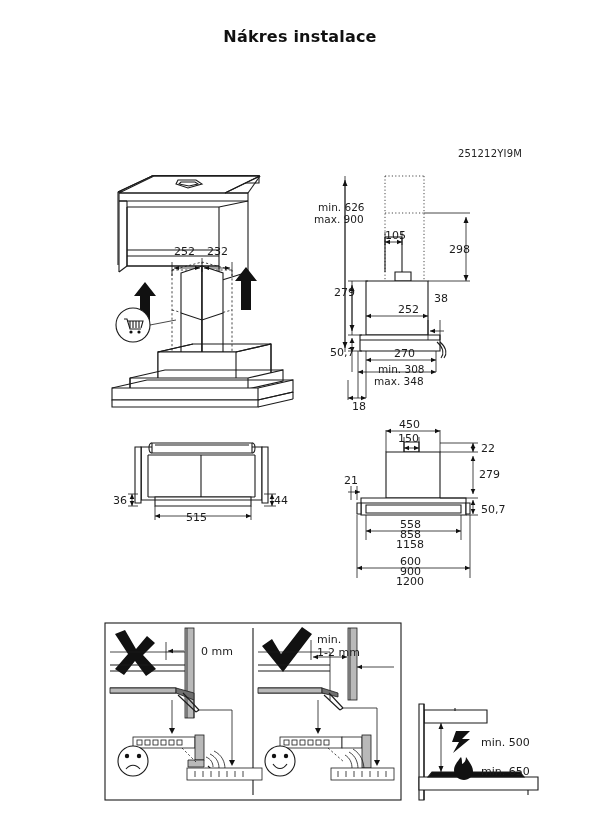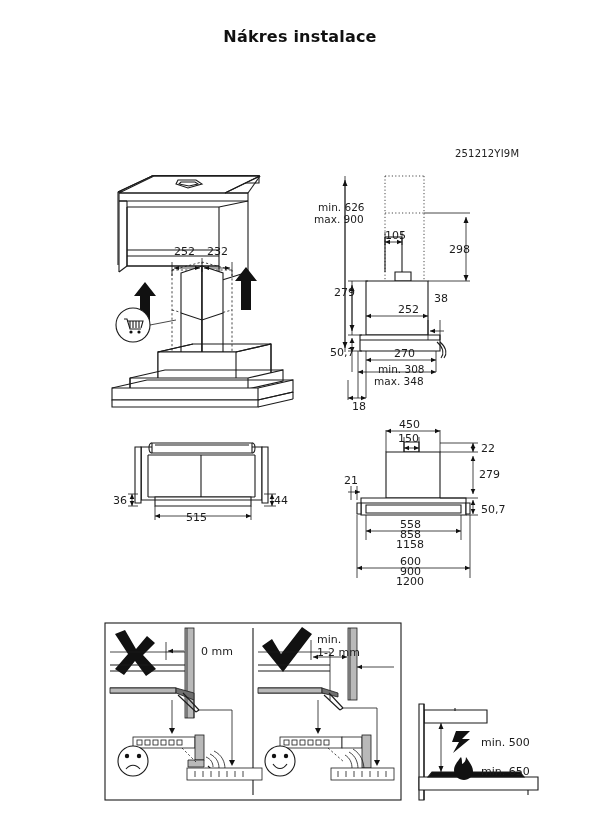--- a/index.html
+++ b/index.html
@@ -7,21 +7,21 @@
     width:600px;height:837px;background:#ffffff;
     font-family:"DejaVu Sans", sans-serif;
     color:#1b1b1b;position:relative;overflow:hidden;
   }
   #page{position:absolute;left:0;top:0;width:600px;height:837px;}
   .title{
     position:absolute;left:0;top:27px;width:600px;text-align:center;
     font-size:16px;font-weight:bold;letter-spacing:.2px;color:#111;
   }
   .partno{
-    position:absolute;left:455px;top:148px;width:120px;
+    position:absolute;left:430px;top:148px;width:120px;text-align:center;
     font-size:10px;color:#222;letter-spacing:.2px;
   }
   svg{display:block;}
   .svgwrap{position:absolute;left:0;top:0;width:600px;height:837px;pointer-events:none;}
   text{font-family:"DejaVu Sans", sans-serif;fill:#1b1b1b;}
   .dim{font-size:11px;}
   .dim2{font-size:10.5px;}
   .mm{font-size:11px;}
   .ln{stroke:#1b1b1b;fill:none;}
   .thin{stroke-width:.8;}

